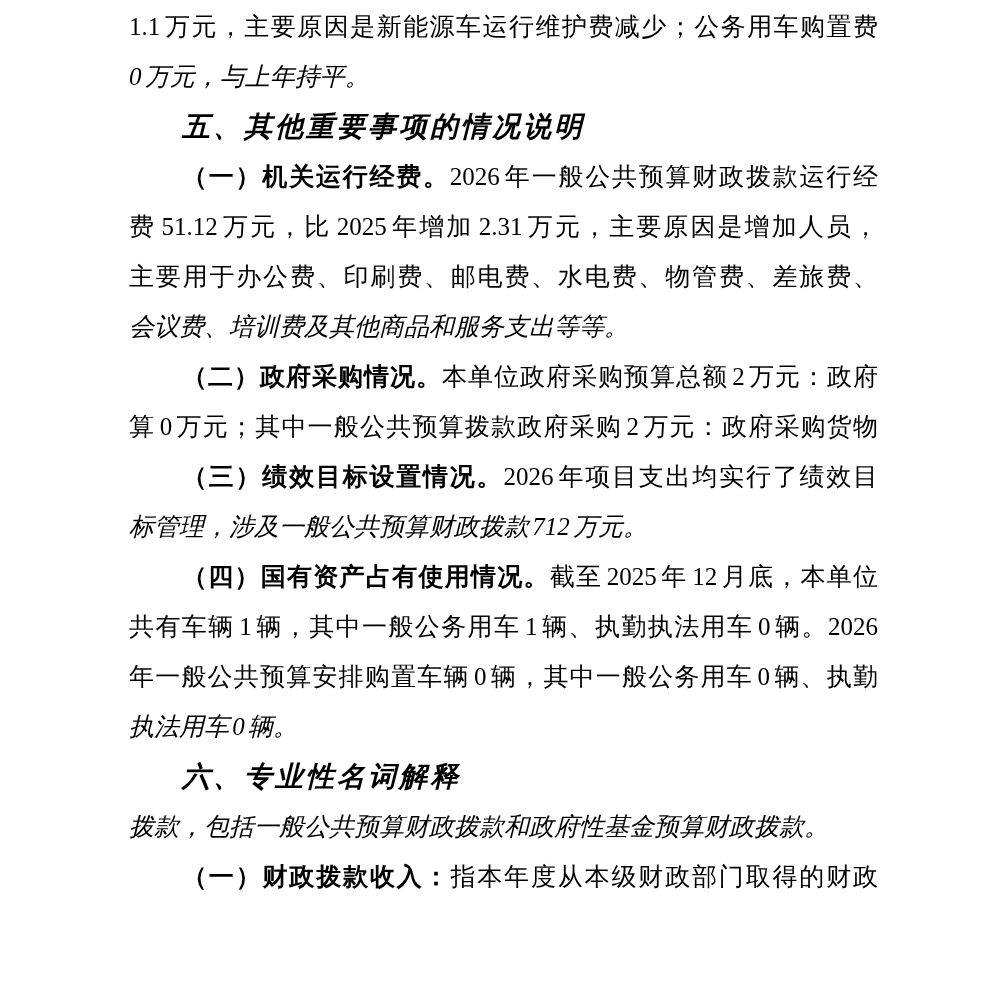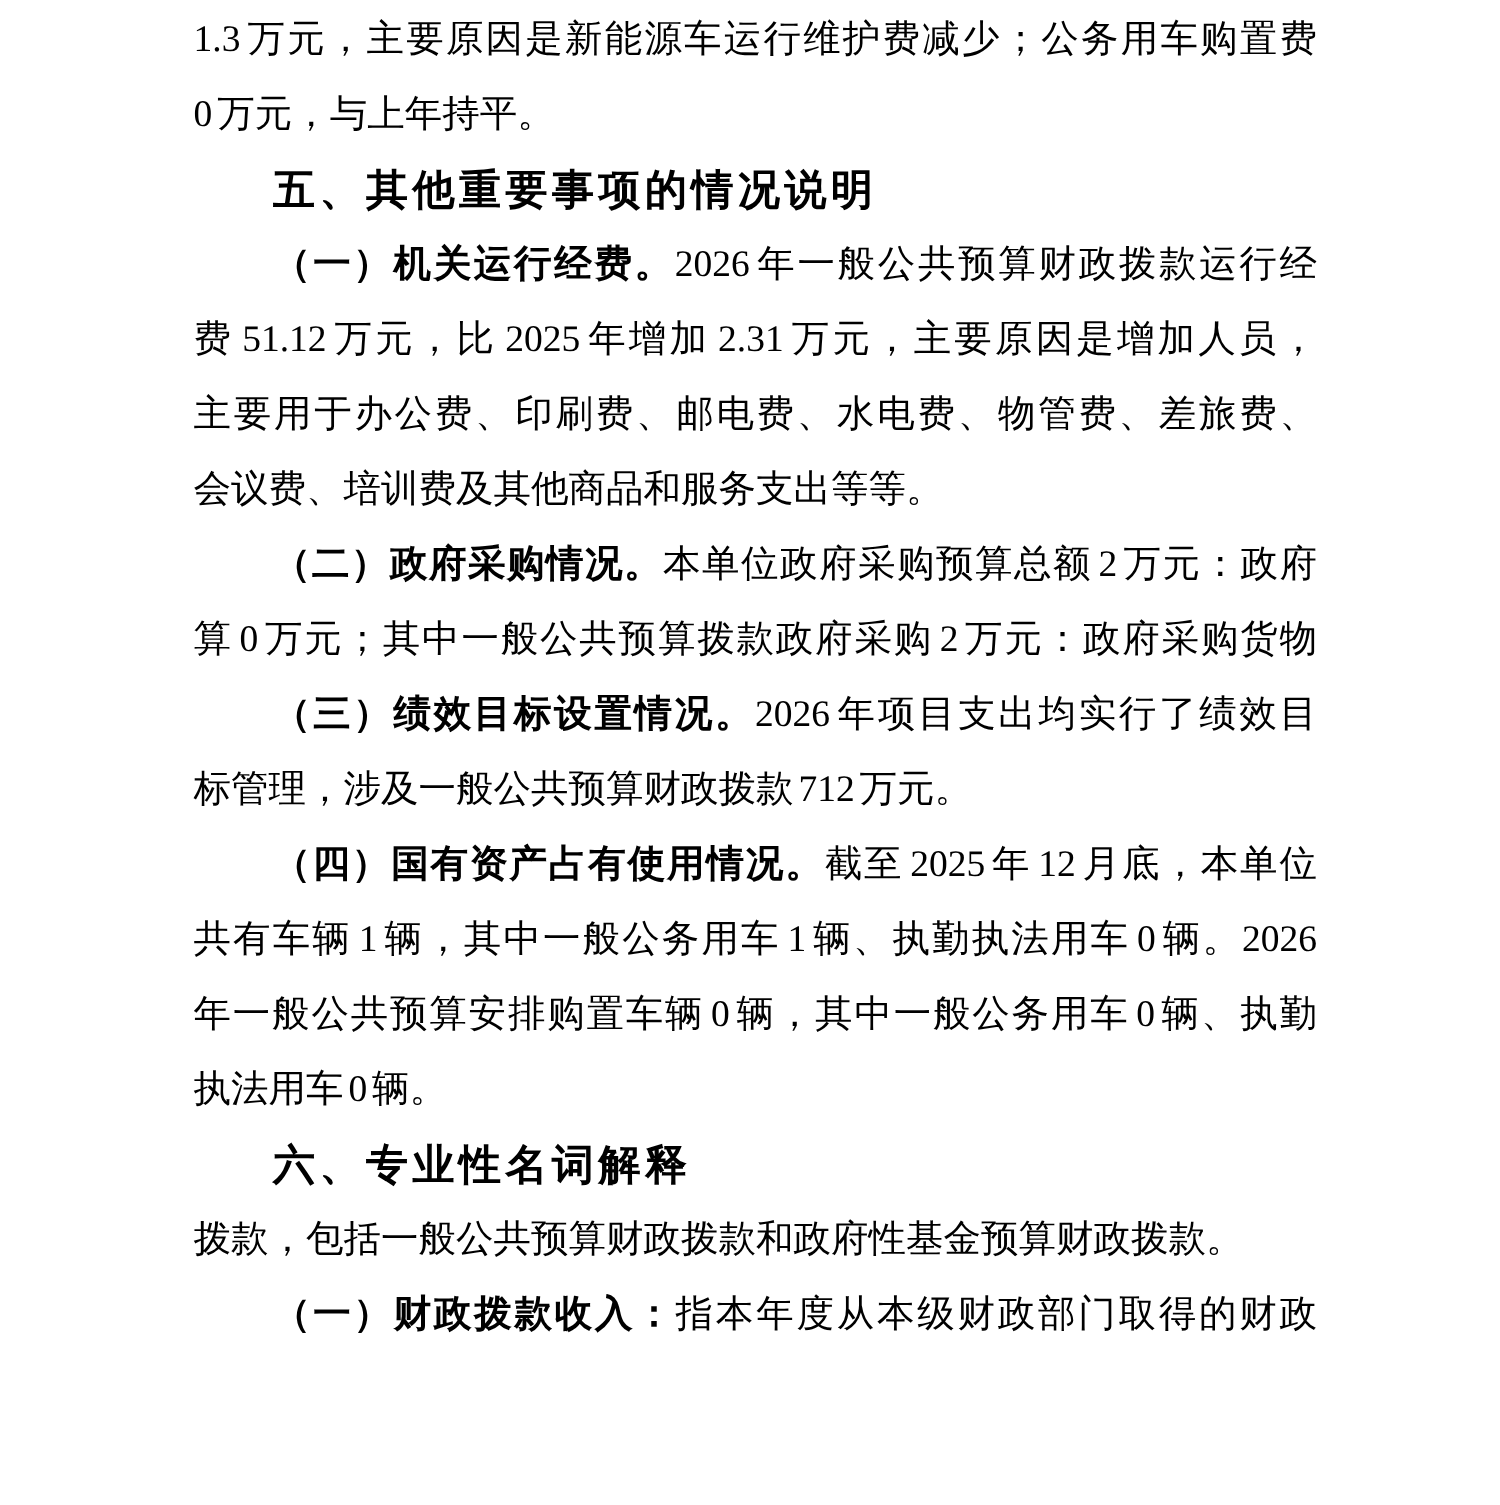--- a/index.html
+++ b/index.html
@@ -29,41 +29,42 @@
     overflow: hidden;
     color: #000000;
   }
   .line.justify {
     text-align: justify;
     text-align-last: justify;
   }
   .line.left {
     text-align: left;
     text-align-last: left;
+    font-style: italic;
   }
   .line.indent {
     padding-left: 53px;
   }
   .line.heading {
     font-family: "Liberation Sans", "DejaVu Sans", sans-serif;
     font-weight: bold;
     font-size: 28px;
     letter-spacing: 3px;
     word-spacing: 0;
   }
   .lead {
     font-weight: bold;
   }
 </style>
 </head>
 <body>
 
 <div class="doc">
   <div>
-      <div class="line body justify">1.3 万元，主要原因是新能源车运行维护费减少；公务用车购置费</div>
+      <div class="line body justify">1.1 万元，主要原因是新能源车运行维护费减少；公务用车购置费</div>
       <div class="line body left">0 万元，与上年持平。</div>
       <div class="line heading left indent">五、其他重要事项的情况说明</div>
       <div class="line body justify indent"><span class="lead">（一）机关运行经费。</span><span>2026 年一般公共预算财政拨款运行经</span></div>
       <div class="line body justify">费 51.12 万元，比 2025 年增加 2.31 万元，主要原因是增加人员，</div>
       <div class="line body justify">主要用于办公费、印刷费、邮电费、水电费、物管费、差旅费、</div>
       <div class="line body left">会议费、培训费及其他商品和服务支出等等。</div>
       <div class="line body justify indent"><span class="lead">（二）政府采购情况。</span><span>本单位政府采购预算总额 2 万元：政府</span></div>
       <div class="line body justify">算 0 万元；其中一般公共预算拨款政府采购 2 万元：政府采购货物</div>
       <div class="line body justify indent"><span class="lead">（三）绩效目标设置情况。</span><span>2026 年项目支出均实行了绩效目</span></div>
       <div class="line body left">标管理，涉及一般公共预算财政拨款 712 万元。</div>

